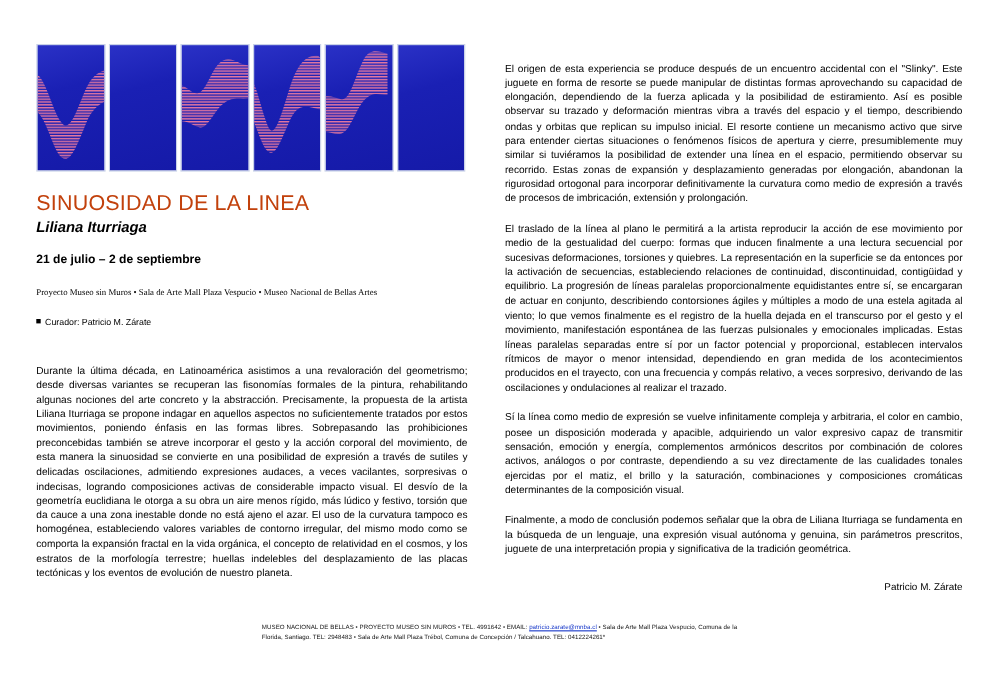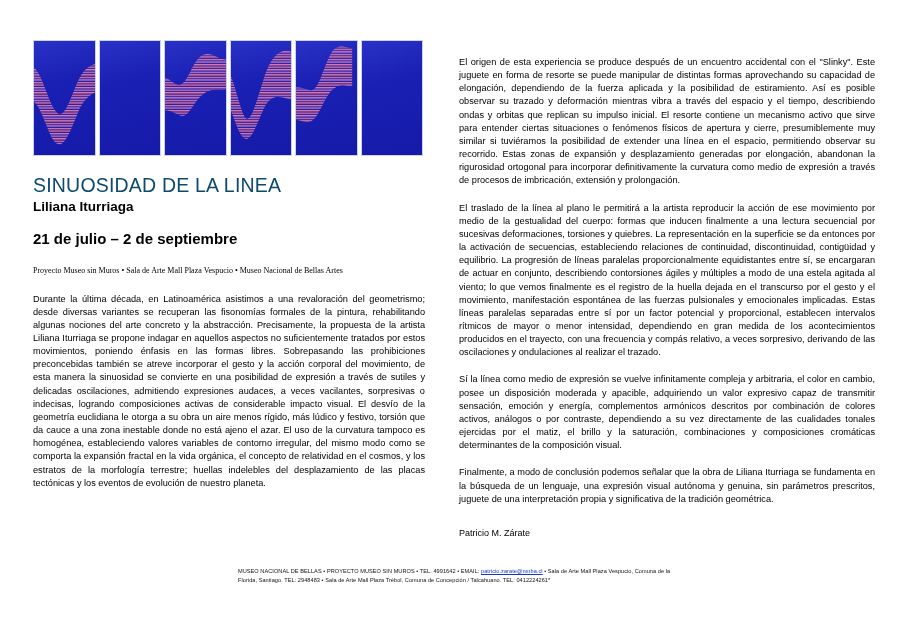--- a/index.html
+++ b/index.html
@@ -50,35 +50,36 @@
     flex: 1 1 0;
     background: linear-gradient(165deg, #2a31c6 0%, #1a20b4 35%, #151aa8 100%);
     border: 1px solid #c9d2e8;
     box-sizing: border-box;
     overflow: hidden;
   }
   .panel svg { display: block; width: 100%; height: 100%; }
 
   
   .exh-title {
-    color: #0c4a6e;
+    color: #c2410c;
     font-size: 19.5px;
     font-weight: 400;
     letter-spacing: 0.2px;
     line-height: 1.1;
     margin: 0 0 3px 0;
   }
   .artist-name {
     font-size: 13.5px;
     font-weight: bold;
     line-height: 1.15;
     margin: 0 0 15px 0;
+    font-style: italic;
   }
   .dates {
-    font-size: 15px;
+    font-size: 11px;
     font-weight: bold;
     margin: 0 0 18px 0;
   }
   .venues {
     font-size: 8px;
     line-height: 1.45;
     margin: 0 0 16px 0;
     width: 382px;
     font-family: Liberation Serif, serif;
   }
@@ -100,21 +101,21 @@
   
   .body-par {
     font-size: 9.2px;
     line-height: 1.43;
     text-align: justify;
     margin: 0 0 12px 0;
   }
   .col-right .body-par { margin-bottom: 14px; }
   .signature {
     font-size: 9px;
-    text-align: left;
+    text-align: right;
     margin: 22px 0 0 0;
   }
 
   
   .footer {
     position: absolute;
     left: 238px;
     top: 567px;
     width: 436px;
     font-size: 5.6px;
@@ -199,20 +200,24 @@
         </svg>
       </div>
 
       <div class="panel"></div>
     </div>
 
     <h1 class="exh-title">SINUOSIDAD DE LA LINEA</h1>
     <h2 class="artist-name">Liliana Iturriaga</h2>
     <div class="dates">21 de julio – 2 de septiembre</div>
     <div class="venues">Proyecto Museo sin Muros • Sala de Arte Mall Plaza Vespucio • Museo Nacional de Bellas Artes</div>
+    <div class="curator">
+      <span class="sq-bullet"></span>
+      <span>Curador: Patricio M. Zárate</span>
+    </div>
 
     <p class="body-par">Durante la última década, en Latinoamérica asistimos a una revaloración del geometrismo; desde diversas variantes se recuperan las fisonomías formales de la pintura, rehabilitando algunas nociones del arte concreto y la abstracción. Precisamente, la propuesta de la artista Liliana Iturriaga se propone indagar en aquellos aspectos no suficientemente tratados por estos movimientos, poniendo énfasis en las formas libres. Sobrepasando las prohibiciones preconcebidas también se atreve incorporar el gesto y la acción corporal del movimiento, de esta manera la sinuosidad se convierte en una posibilidad de expresión a través de sutiles y delicadas oscilaciones, admitiendo expresiones audaces, a veces vacilantes, sorpresivas o indecisas, logrando composiciones activas de considerable impacto visual. El desvío de la geometría euclidiana le otorga a su obra un aire menos rígido, más lúdico y festivo, torsión que da cauce a una zona inestable donde no está ajeno el azar. El uso de la curvatura tampoco es homogénea, estableciendo valores variables de contorno irregular, del mismo modo como se comporta la expansión fractal en la vida orgánica, el concepto de relatividad en el cosmos, y los estratos de la morfología terrestre; huellas indelebles del desplazamiento de las placas tectónicas y los eventos de evolución de nuestro planeta.</p>
   </div>
 
   <div class="col-right">
     <p class="body-par">El origen de esta experiencia se produce después de un encuentro accidental con el "Slinky". Este juguete en forma de resorte se puede manipular de distintas formas aprovechando su capacidad de elongación, dependiendo de la fuerza aplicada y la posibilidad de estiramiento. Así es posible observar su trazado y deformación mientras vibra a través del espacio y el tiempo, describiendo ondas y orbitas que replican su impulso inicial. El resorte contiene un mecanismo activo que  sirve para entender ciertas situaciones o fenómenos físicos de apertura y cierre, presumiblemente muy similar si tuviéramos la posibilidad de extender una línea en el espacio, permitiendo observar su recorrido. Estas zonas de expansión y desplazamiento generadas por elongación, abandonan la rigurosidad ortogonal para incorporar definitivamente la curvatura como medio de expresión a través de procesos de imbricación, extensión y prolongación.</p>
     <p class="body-par">El traslado de la línea al plano le permitirá a la artista reproducir la acción de ese movimiento por medio de la gestualidad del cuerpo: formas  que inducen finalmente a una lectura secuencial por sucesivas deformaciones, torsiones y quiebres. La representación en la superficie se da entonces por la activación de secuencias, estableciendo relaciones de continuidad,  discontinuidad, contigüidad y equilibrio. La progresión de líneas paralelas proporcionalmente equidistantes entre sí, se encargaran de actuar en conjunto, describiendo contorsiones ágiles y múltiples a modo de una estela agitada al viento; lo que vemos finalmente es el registro de la huella dejada en el transcurso por el  gesto y el movimiento, manifestación espontánea de las fuerzas pulsionales y emocionales implicadas. Estas líneas paralelas separadas entre sí por un factor potencial y proporcional, establecen intervalos rítmicos  de mayor o menor intensidad, dependiendo en gran medida de los acontecimientos producidos en el trayecto, con una frecuencia y compás relativo, a veces sorpresivo, derivando de las oscilaciones y ondulaciones al realizar el trazado.</p>
     <p class="body-par">Sí la línea como medio de expresión se vuelve infinitamente compleja y arbitraria, el color en cambio, posee un disposición moderada y apacible, adquiriendo un valor expresivo capaz de transmitir sensación, emoción y energía, complementos armónicos descritos por combinación de colores activos, análogos o por contraste, dependiendo a su vez  directamente  de las cualidades tonales ejercidas por el matiz, el brillo y la saturación, combinaciones y composiciones cromáticas determinantes de la composición visual.</p>
     <p class="body-par">Finalmente, a modo de conclusión podemos señalar que la obra de Liliana Iturriaga se fundamenta en la búsqueda de un lenguaje, una expresión visual autónoma y genuina, sin parámetros prescritos,  juguete  de una interpretación propia y significativa de la tradición geométrica.</p>
     <p class="signature">Patricio M. Zárate</p>

